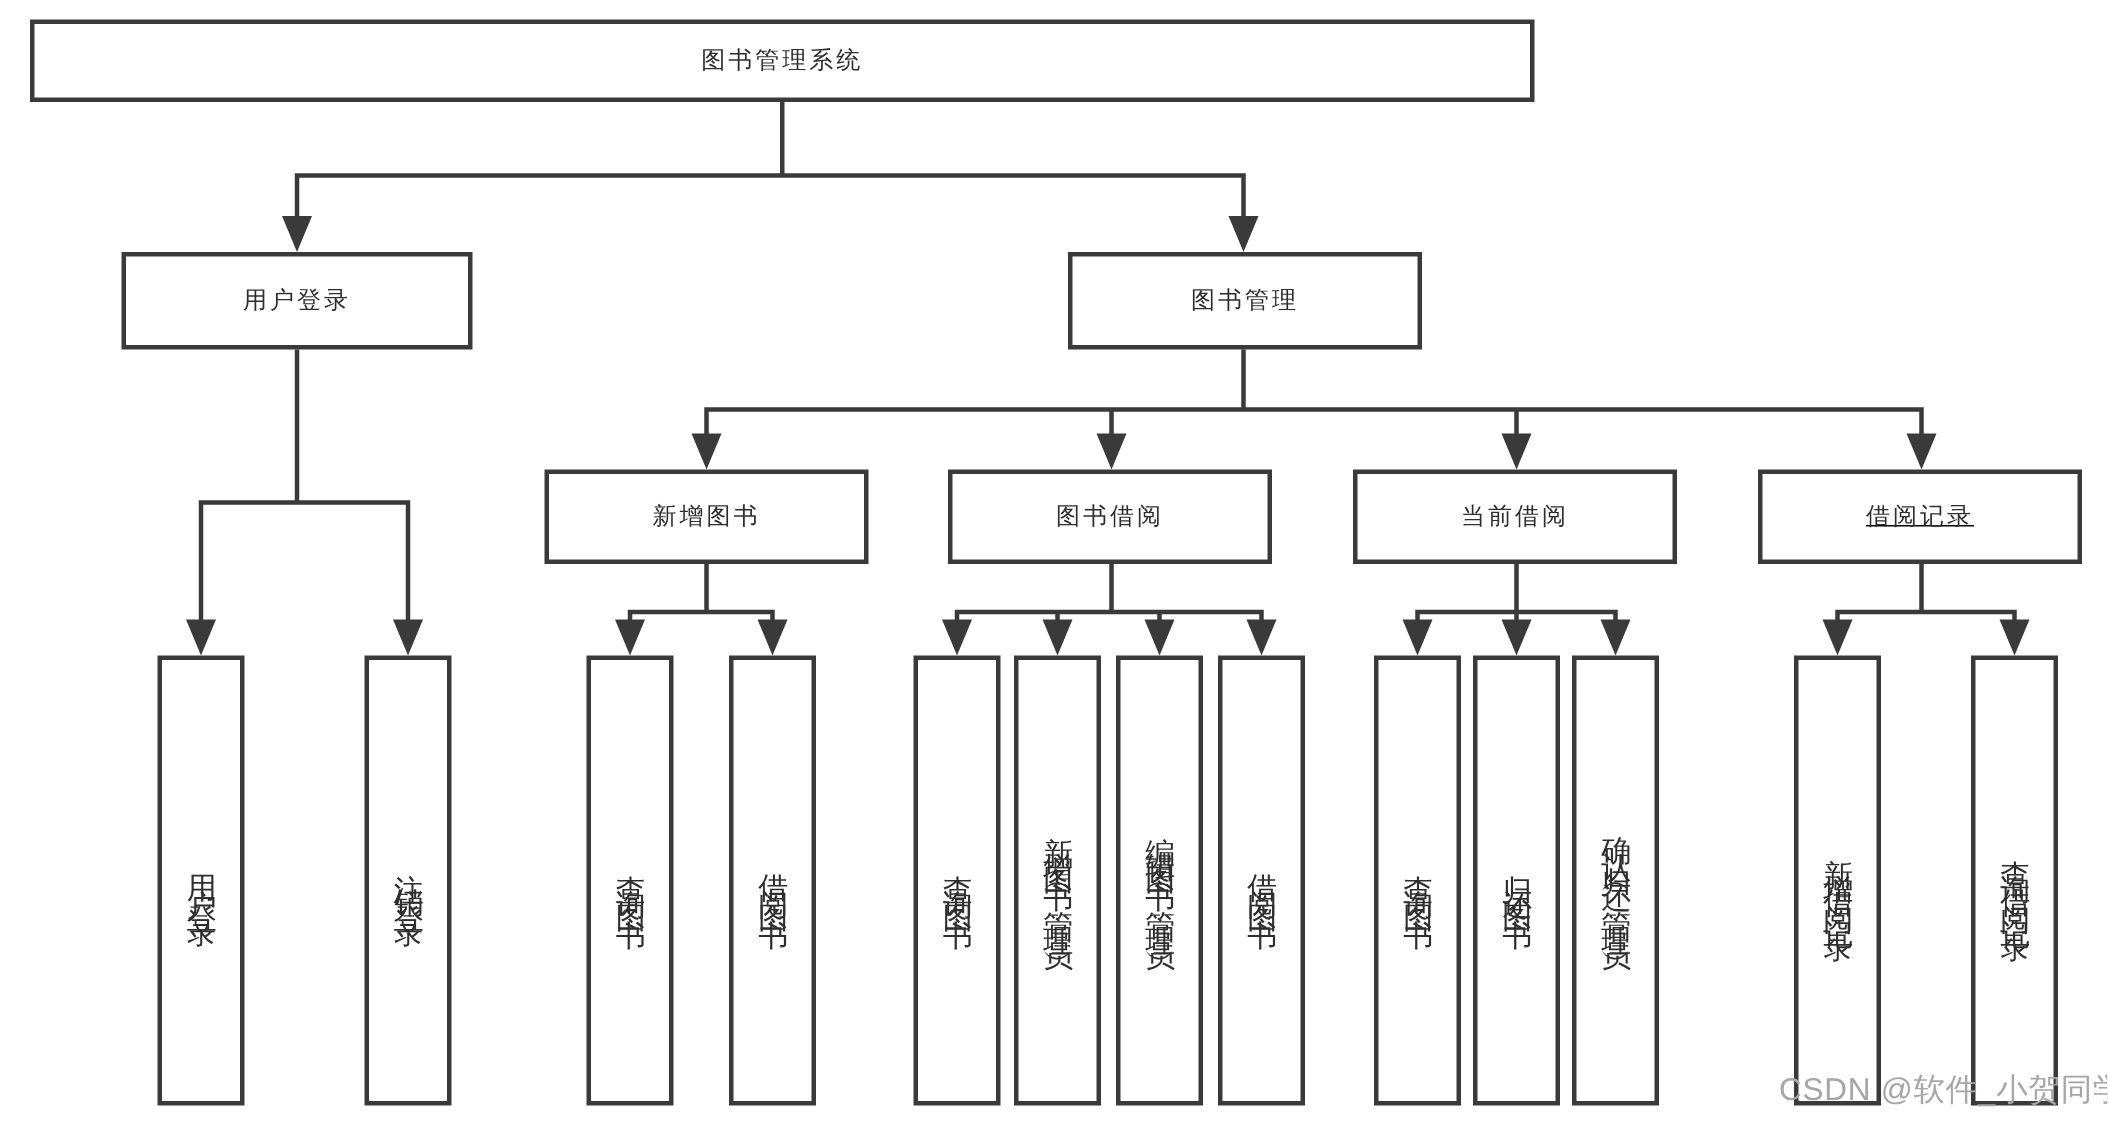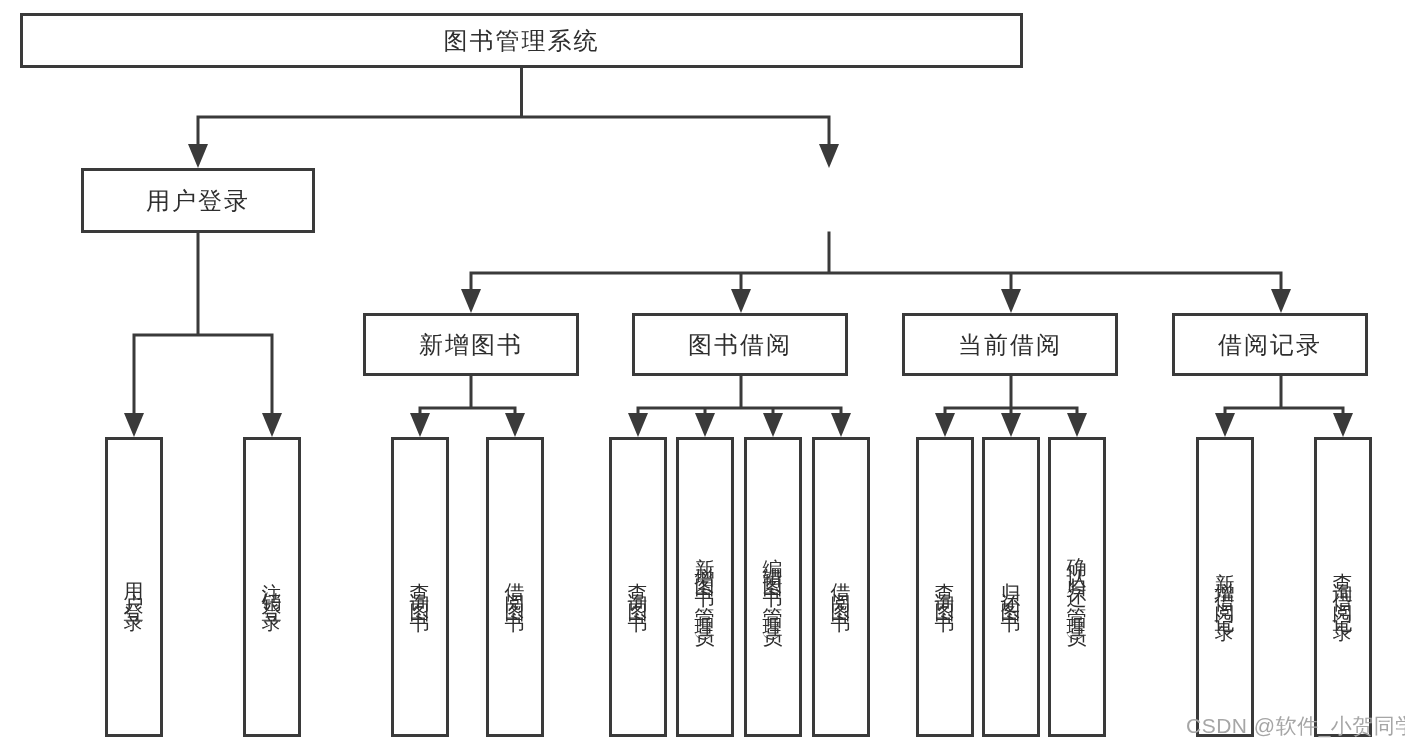--- a/index.html
+++ b/index.html
@@ -23,42 +23,42 @@
   .box {
     position: absolute;
     box-sizing: border-box;
     background: #ffffff;
     border: 3px solid var(--line);
     display: flex;
     align-items: center;
     justify-content: center;
   }
   .hlabel {
-    font-size: 24px;
+    font-size: 16px;
     color: var(--text);
     letter-spacing: 2px;
     white-space: nowrap;
   }
   .vlabel {
     writing-mode: vertical-rl;
     text-orientation: mixed;
     font-size: 20px;
     line-height: 1;
     letter-spacing: 10px;
     color: var(--text);
     white-space: nowrap;
   }
   
   .b-root { left: 20px;  top: 13px;  width: 1003px; height: 55px; }
   .b-l2a  { left: 81px;  top: 168px; width: 234px;  height: 65px; }
   .b-l2b  { left: 712px; top: 168px; width: 236px;  height: 65px; }
   .b-l3a  { left: 363px;  top: 313px; width: 216px; height: 63px; }
   .b-l3b  { left: 632px;  top: 313px; width: 216px; height: 63px; }
   .b-l3c  { left: 902px;  top: 313px; width: 216px; height: 63px; align-items: center; }
-  .b-l3d  { left: 1172px; top: 313px; width: 196px; height: 63px; }
+  .b-l3d  { left: 1172px; top: 313px; width: 216px; height: 63px; text-decoration: underline; }
   
   .leaf { top: 437px; width: 58px; height: 300px; }
   .lf1  { left: 105px; }
   .lf2  { left: 243px; }
   .lf3  { left: 391px; }
   .lf4  { left: 486px; }
   .lf5  { left: 609px; }
   .lf6  { left: 676px; }
   .lf7  { left: 744px; }
   .lf8  { left: 812px; }
@@ -126,20 +126,23 @@
     </g>
   </svg>
 
   <div class="box b-root">
     <span class="hlabel">图书管理系统</span>
   </div>
 
   <div class="box b-l2a">
     <span class="hlabel">用户登录</span>
   </div>
+  <div class="box b-l2b">
+    <span class="hlabel">图书管理</span>
+  </div>
 
   <div class="box b-l3a">
     <span class="hlabel">新增图书</span>
   </div>
   <div class="box b-l3b">
     <span class="hlabel">图书借阅</span>
   </div>
   <div class="box b-l3c">
     <span class="hlabel">当前借阅</span>
   </div>

